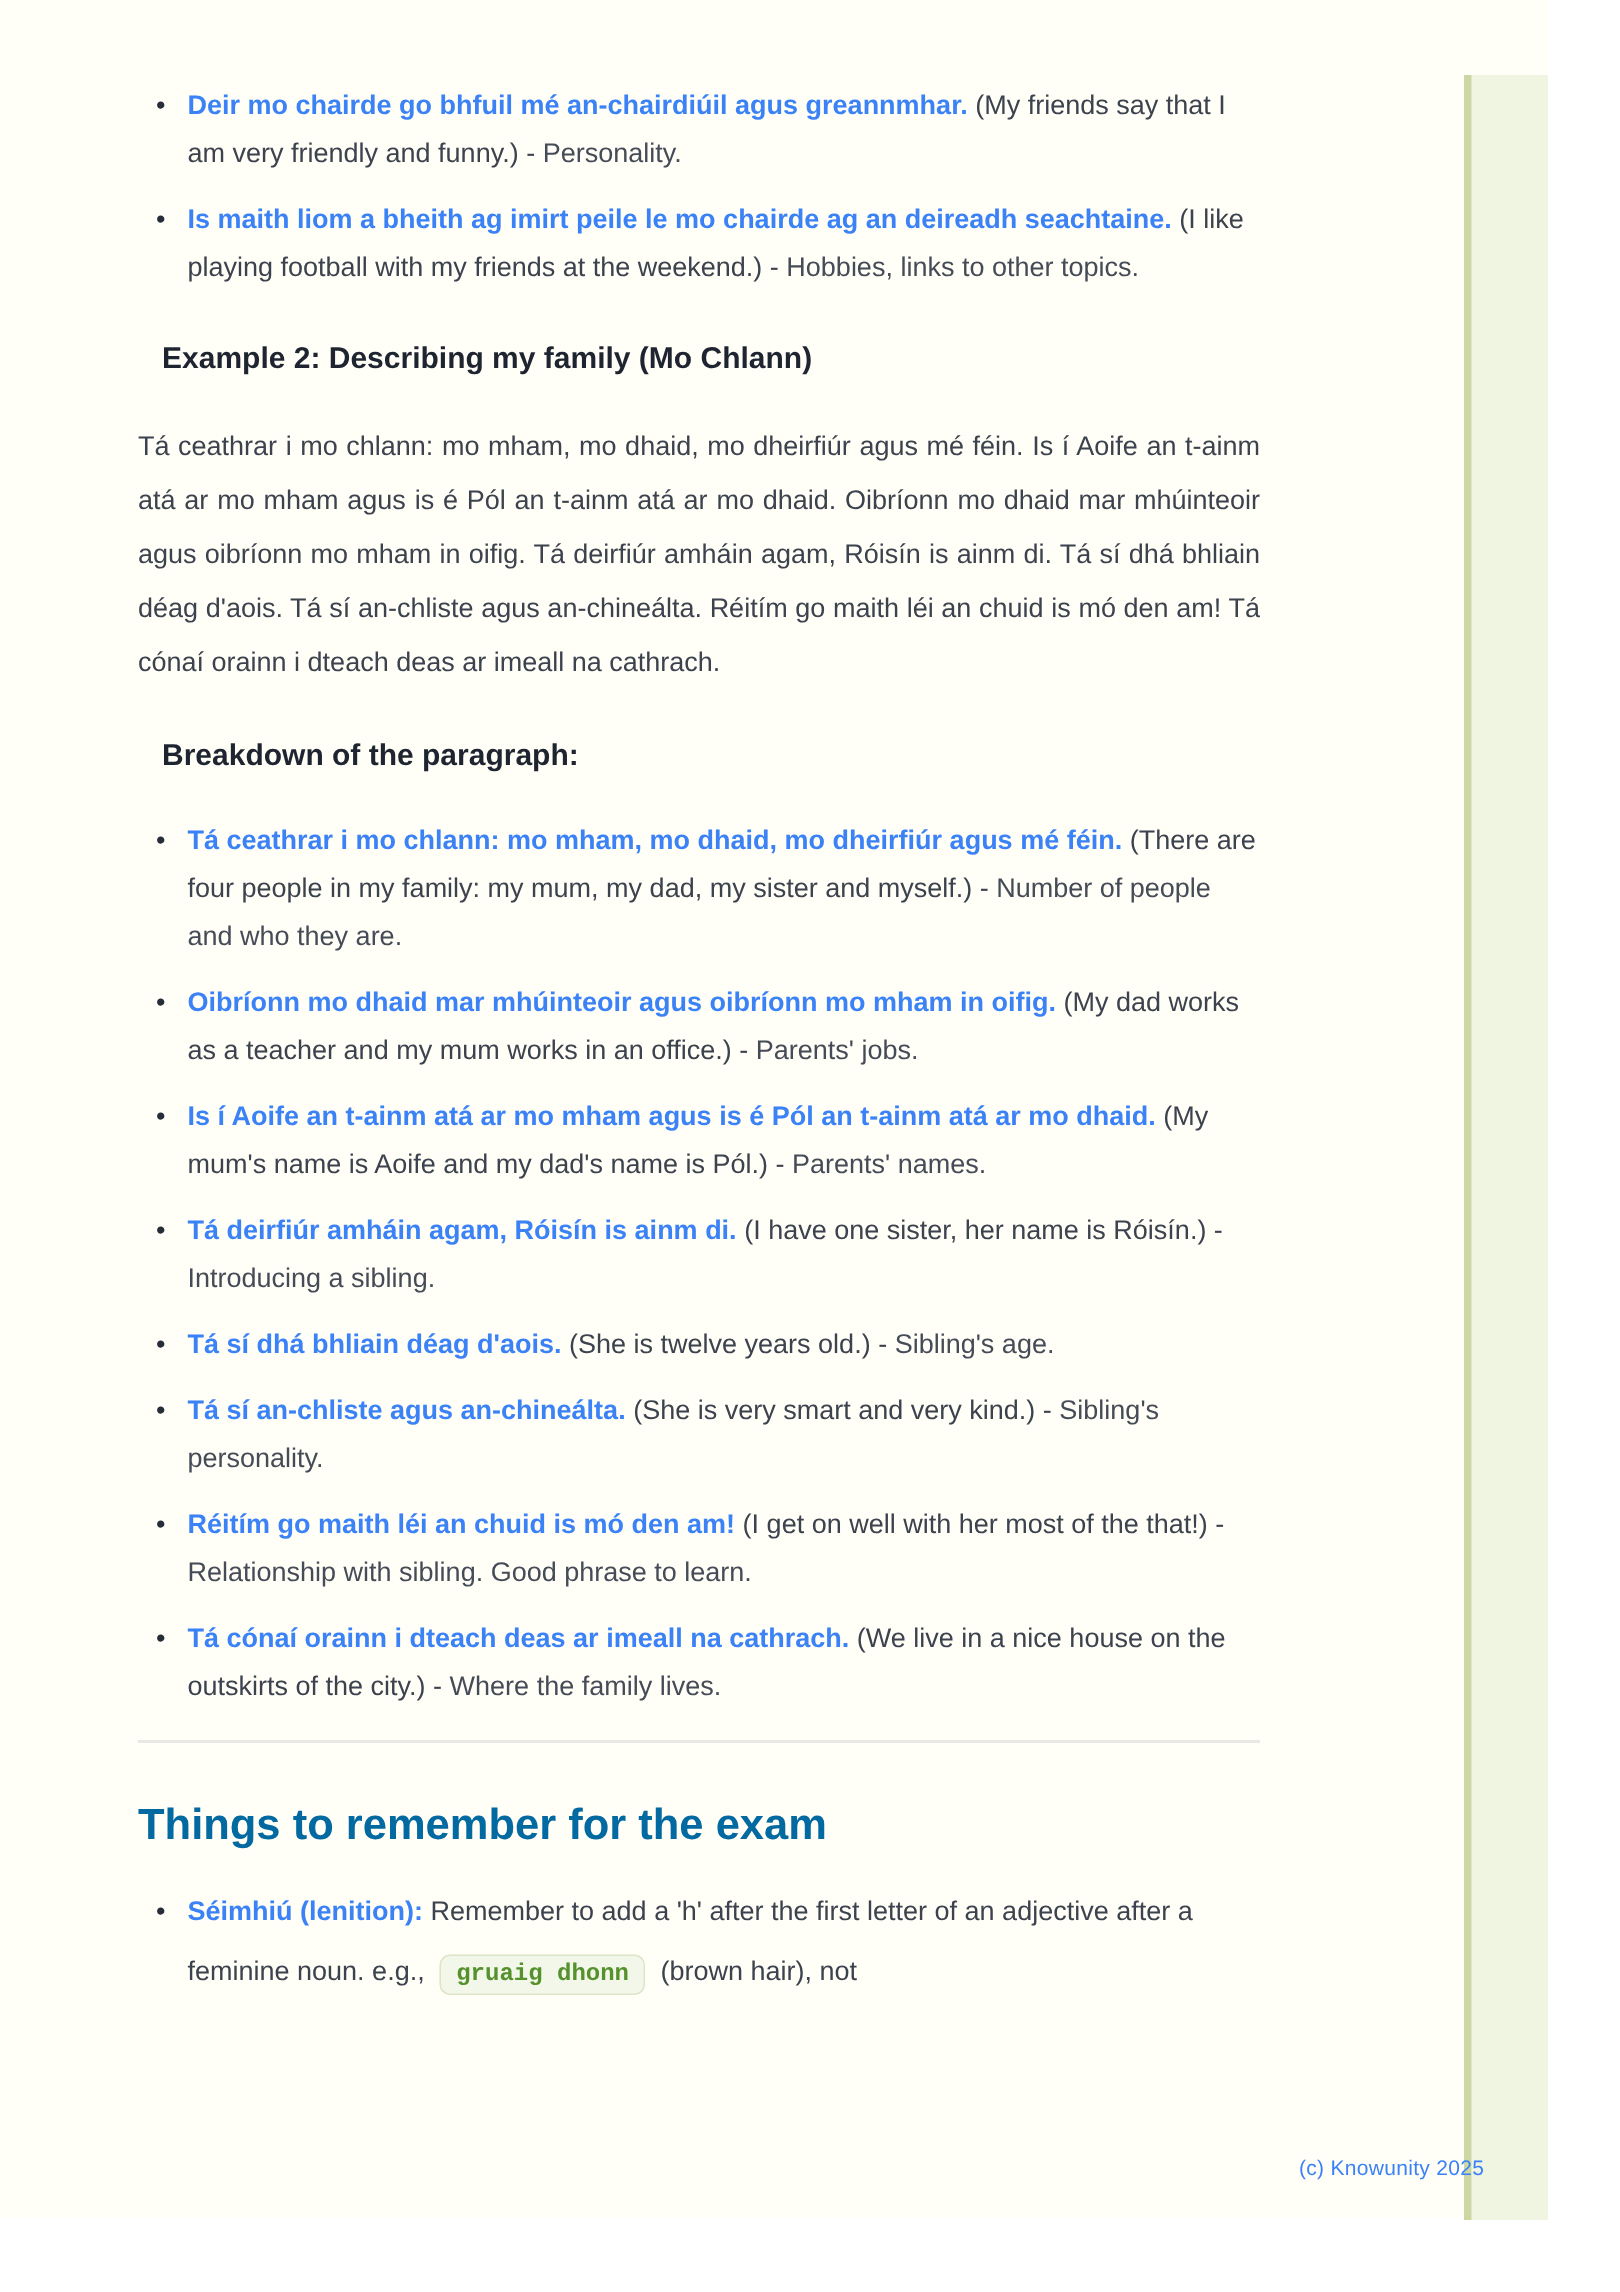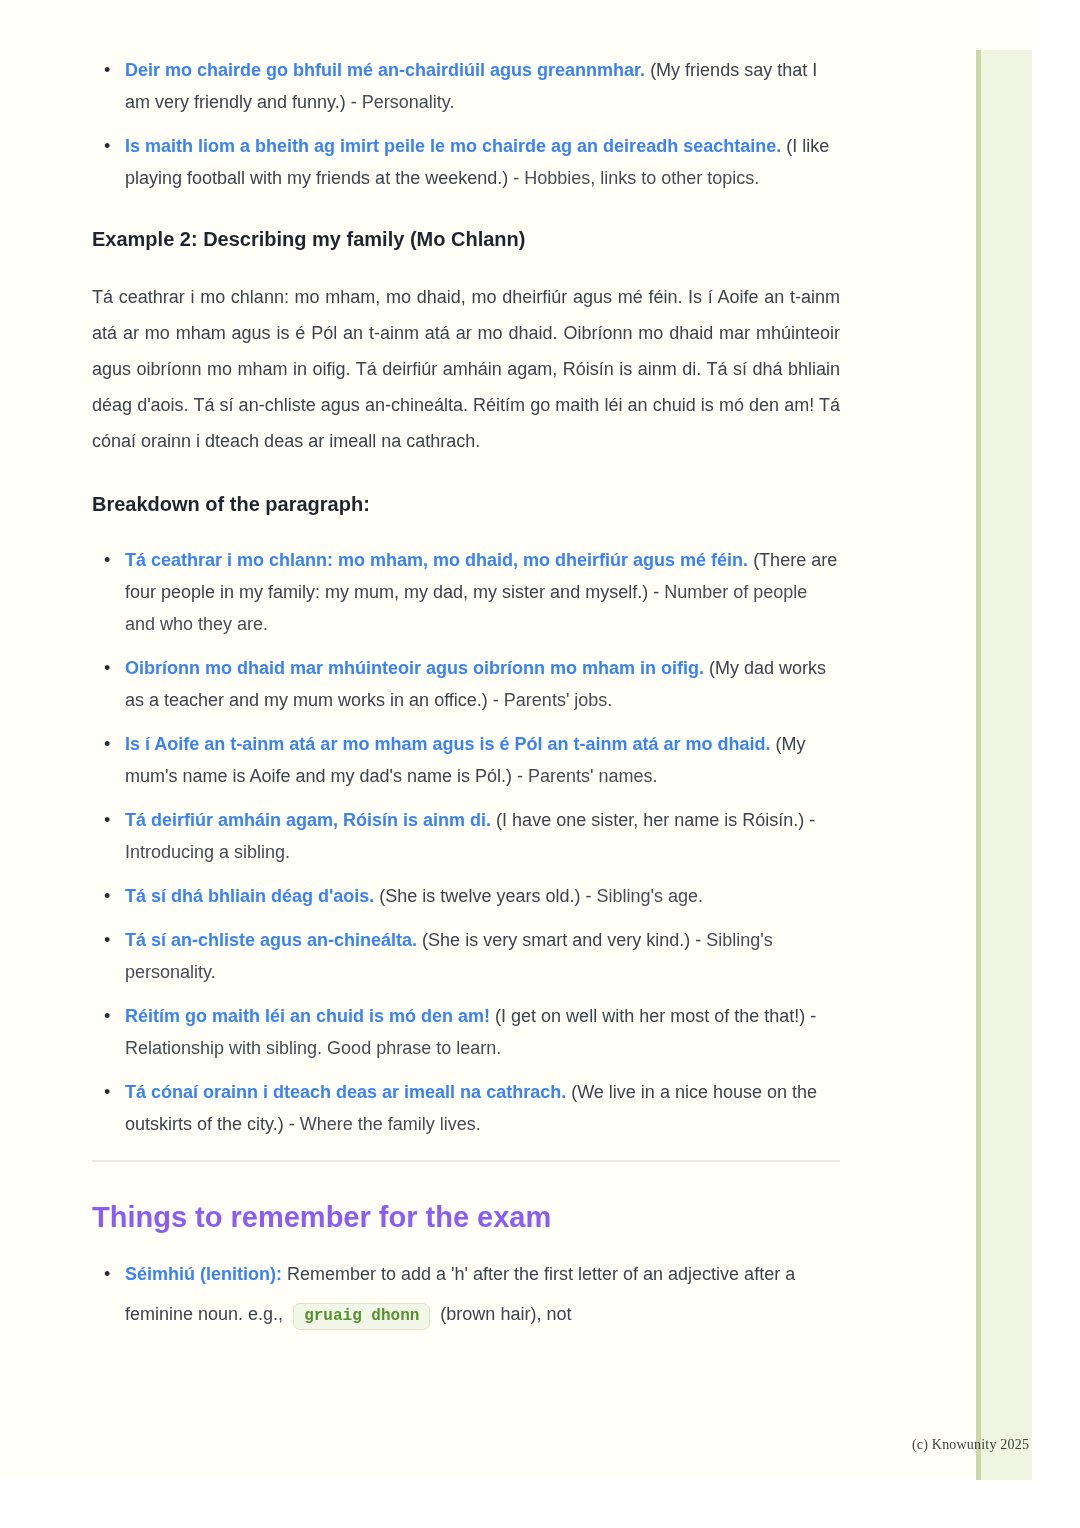--- a/index.html
+++ b/index.html
@@ -6,27 +6,27 @@
   html,body { width:1080px; height:1528px; background:#ffffff; font-family:"Liberation Sans", sans-serif; position:relative; overflow:hidden; }
   .sheet { position:absolute; left:0; top:0; width:1032px; height:1478px; background:#fffef7; }
   .stripe { position:absolute; left:976px; top:50px; width:56px; height:1430px; background:#f0f5e1; border-left:5px solid #ccd7a3; }
   .content { position:absolute; left:92px; top:46px; width:748px; color:#3d434e; font-size:18px; }
   ul.points { list-style:none; margin-top:8px; }
   ul.points li { position:relative; padding-left:33px; margin-bottom:12px; line-height:32px; }
   ul.points li::before { content:"\2022"; position:absolute; left:12px; color:#272d38; }
   .irish { font-weight:bold; color:#3b82f6; }
   .eng { color:#3d434e; }
   .cat { color:#464c57; }
-  h3.sub { font-size:20px; color:#1f2530; margin:34px 0 28px; font-weight:bold; }
+  h3.sub { font-size:20px; color:#1f2530; margin:34px 16px 28px; font-weight:bold; }
   p.para { line-height:36px; text-align:justify; margin:28px 0 28px; color:#3d434e; }
   hr.div { border:none; border-top:2px solid #e8e8e4; margin:20px 0 38px; }
-  h2.green { font-size:29px; color:#8b5cf6; font-weight:bold; margin:0 0 20px; line-height:34px; }
+  h2.green { font-size:29px; color:#0369a1; font-weight:bold; margin:0 0 20px; line-height:34px; }
   ul.points.exam li { line-height:40px; margin-bottom:0; }
   .code { font-family:"Liberation Mono", monospace; font-weight:bold; color:#55912c; background:#f3f7e9; border:1px solid #dde5c9; border-radius:7px; padding:3px 10px 4px; font-size:16px; margin:4px 5px; white-space:nowrap; }
-  .footer { position:absolute; left:912px; top:1437px; font-size:14px; color:#404040; z-index:5; letter-spacing:0.2px;font-family:Liberation Serif, serif; }
+  .footer { position:absolute; left:866px; top:1437px; font-size:14px; color:#3b82f6; z-index:5; letter-spacing:0.2px; }
 </style>
 </head>
 <body>
 
 <div class="sheet"></div>
 <div class="stripe"></div>
 
 <div class="content">
 
   <ul class="points">

